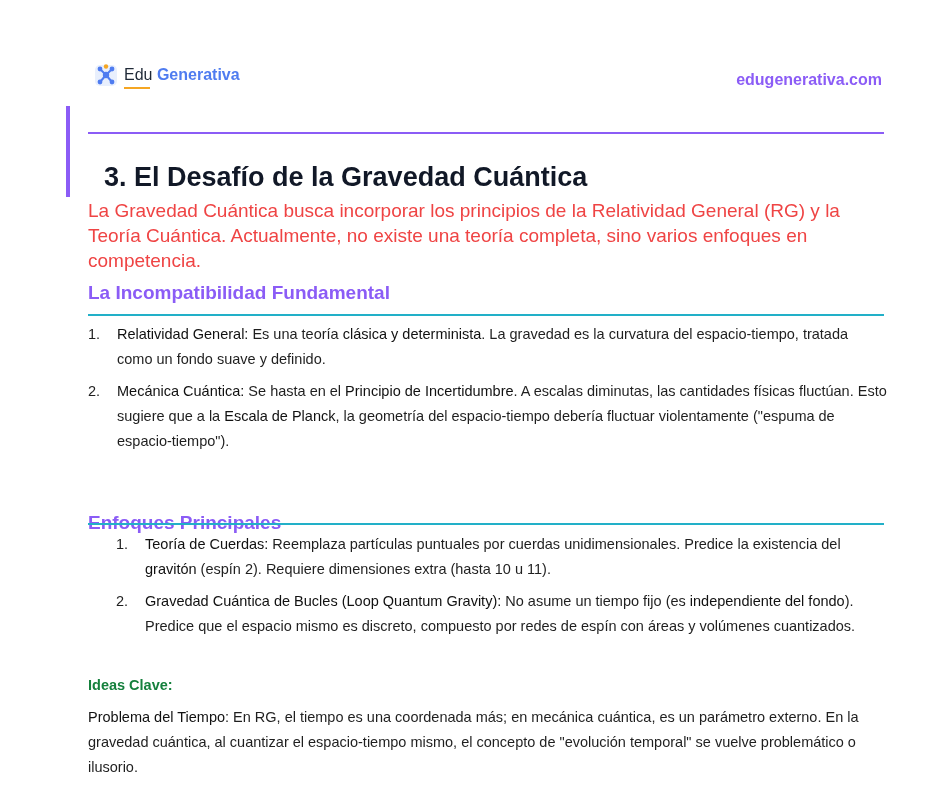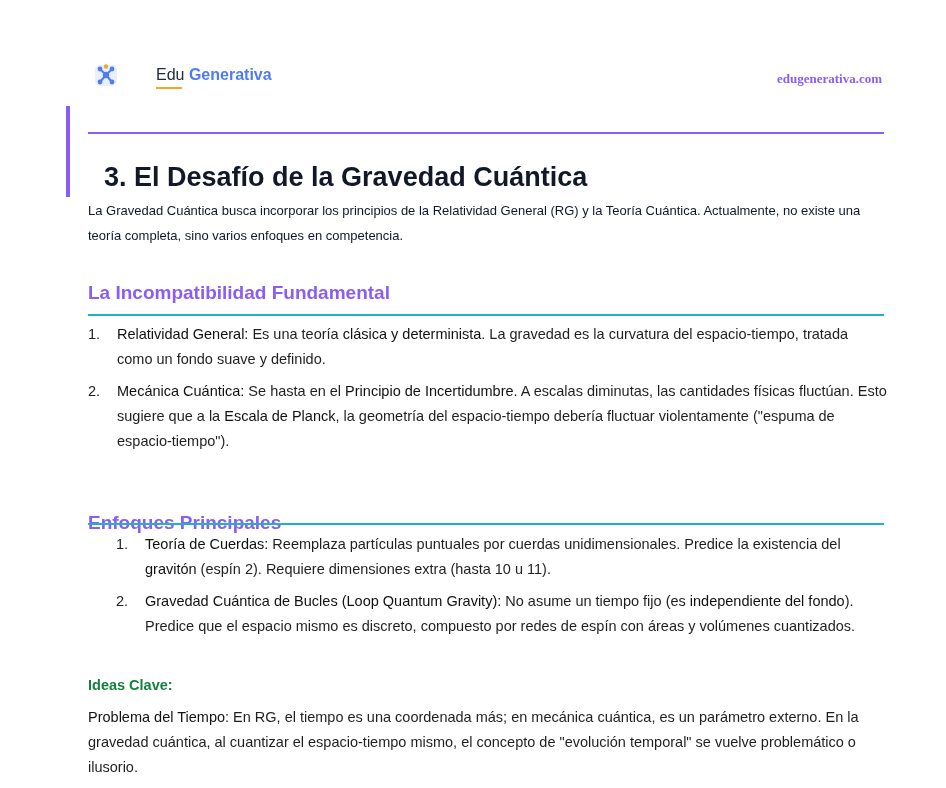--- a/index.html
+++ b/index.html
@@ -1,27 +1,27 @@
 <!DOCTYPE html>
 <html><head>
 <meta charset="utf-8">
 <style>
   html, body { margin: 0; padding: 0; background: #ffffff; }
   body { width: 946px; height: 788px; overflow: hidden; position: relative; font-family: "Liberation Sans", sans-serif; color: #1a1a1a; }
   .header { position: absolute; left: 94px; top: 63px; display: flex; align-items: center; }
   .logo-icon { width: 24px; height: 24px; margin-right: 6px; }
-  .brand { font-size: 16px; position: relative; margin-left: 32px; }
+  .brand { font-size: 16px; position: relative; }
   .brand-edu { color: #1f2937; }
   .brand-gen { color: #4f7cf0; font-weight: bold; }
   .brand-underline { position: absolute; left: 0; top: 21px; width: 26px; height: 2px; background: #f5a623; }
-  .site-url { position: absolute; right: 64px; top: 71px; font-size: 13px; font-weight: bold; color: #8b5cf6; font-family: Liberation Serif, serif; }
+  .site-url { position: absolute; right: 64px; top: 71px; font-size: 16px; font-weight: bold; color: #8b5cf6; }
   .left-bar { position: absolute; left: 66px; top: 106px; width: 4px; height: 91px; background: #8b5cf6; }
   .top-rule { position: absolute; left: 88px; top: 132px; width: 796px; height: 2px; background: #8b5cf6; }
   h1 { position: absolute; left: 88px; top: 146px; margin: 16px; font-size: 27px; font-weight: bold; color: #111827; }
-  .intro { position: absolute; left: 88px; top: 198px; width: 790px; font-size: 13px; line-height: 25px; color: #0f172a; margin: 0; }
+  .intro { position: absolute; left: 88px; top: 198px; width: 790px; font-size: 19px; line-height: 25px; color: #ef4444; margin: 0; }
   h2 { position: absolute; left: 88px; margin: 0; font-size: 19px; font-weight: bold; color: #8b5cf6; }
   .h2-rule { position: absolute; left: 88px; width: 796px; height: 2px; background: #22b0c8; }
   ol { position: absolute; margin: 0; padding: 0; list-style: none; font-size: 14.5px; line-height: 25px; color: #1f1f1f; }
   ol li { position: relative; margin-bottom: 7px; }
   ol li .num { position: absolute; left: -29px; top: 0; }
   b { font-weight: normal; color: #111; }
   .ideas-label { position: absolute; left: 88px; top: 677px; font-size: 14.5px; font-weight: bold; color: #15803d; margin: 0; }
   .ideas-text { position: absolute; left: 88px; top: 705px; width: 800px; font-size: 14.5px; line-height: 25px; margin: 0; color: #1f1f1f; }
 </style>
 </head>

